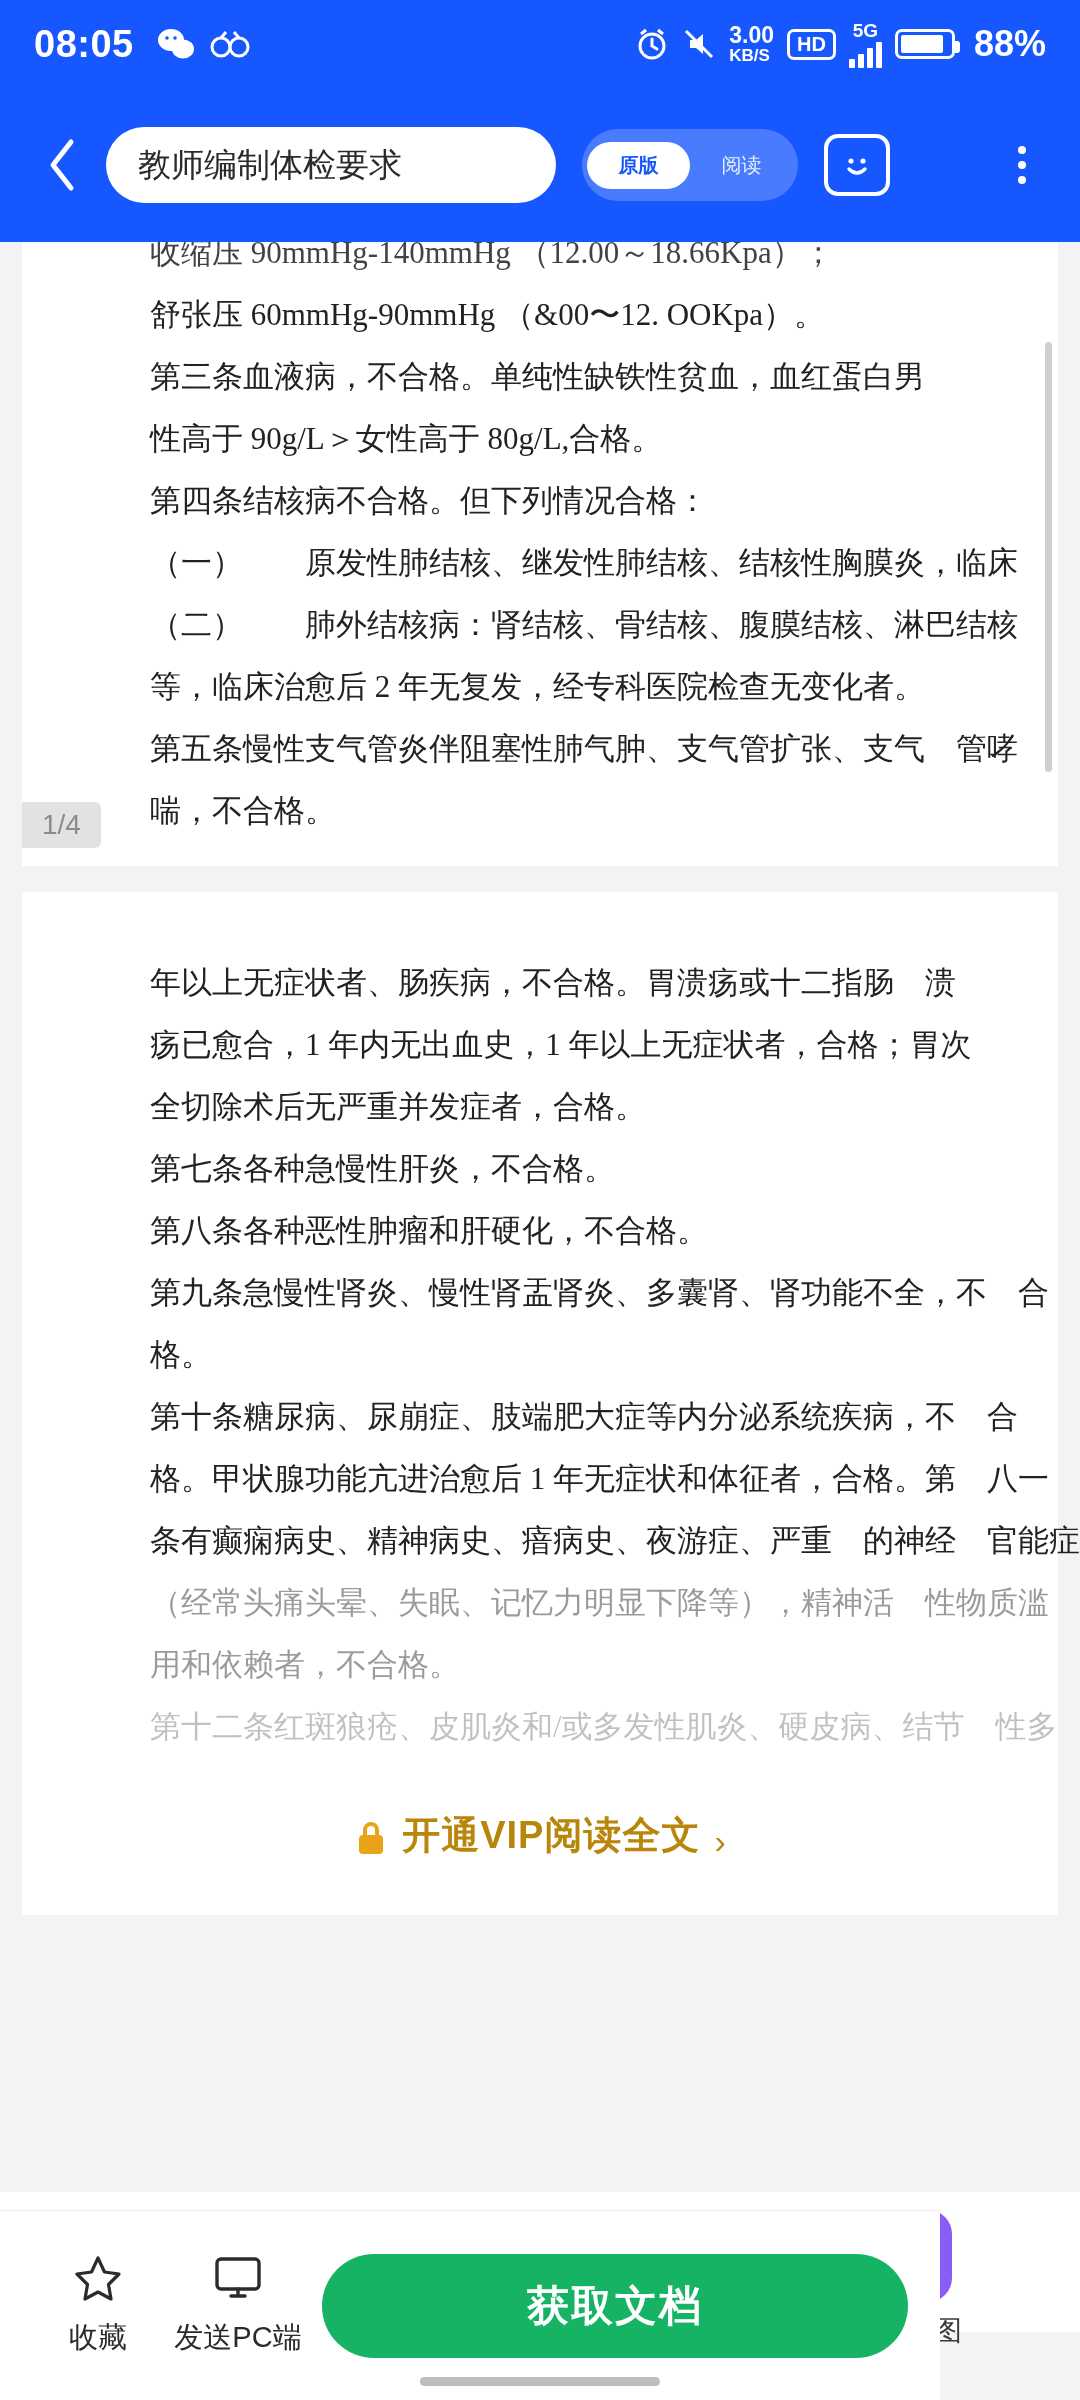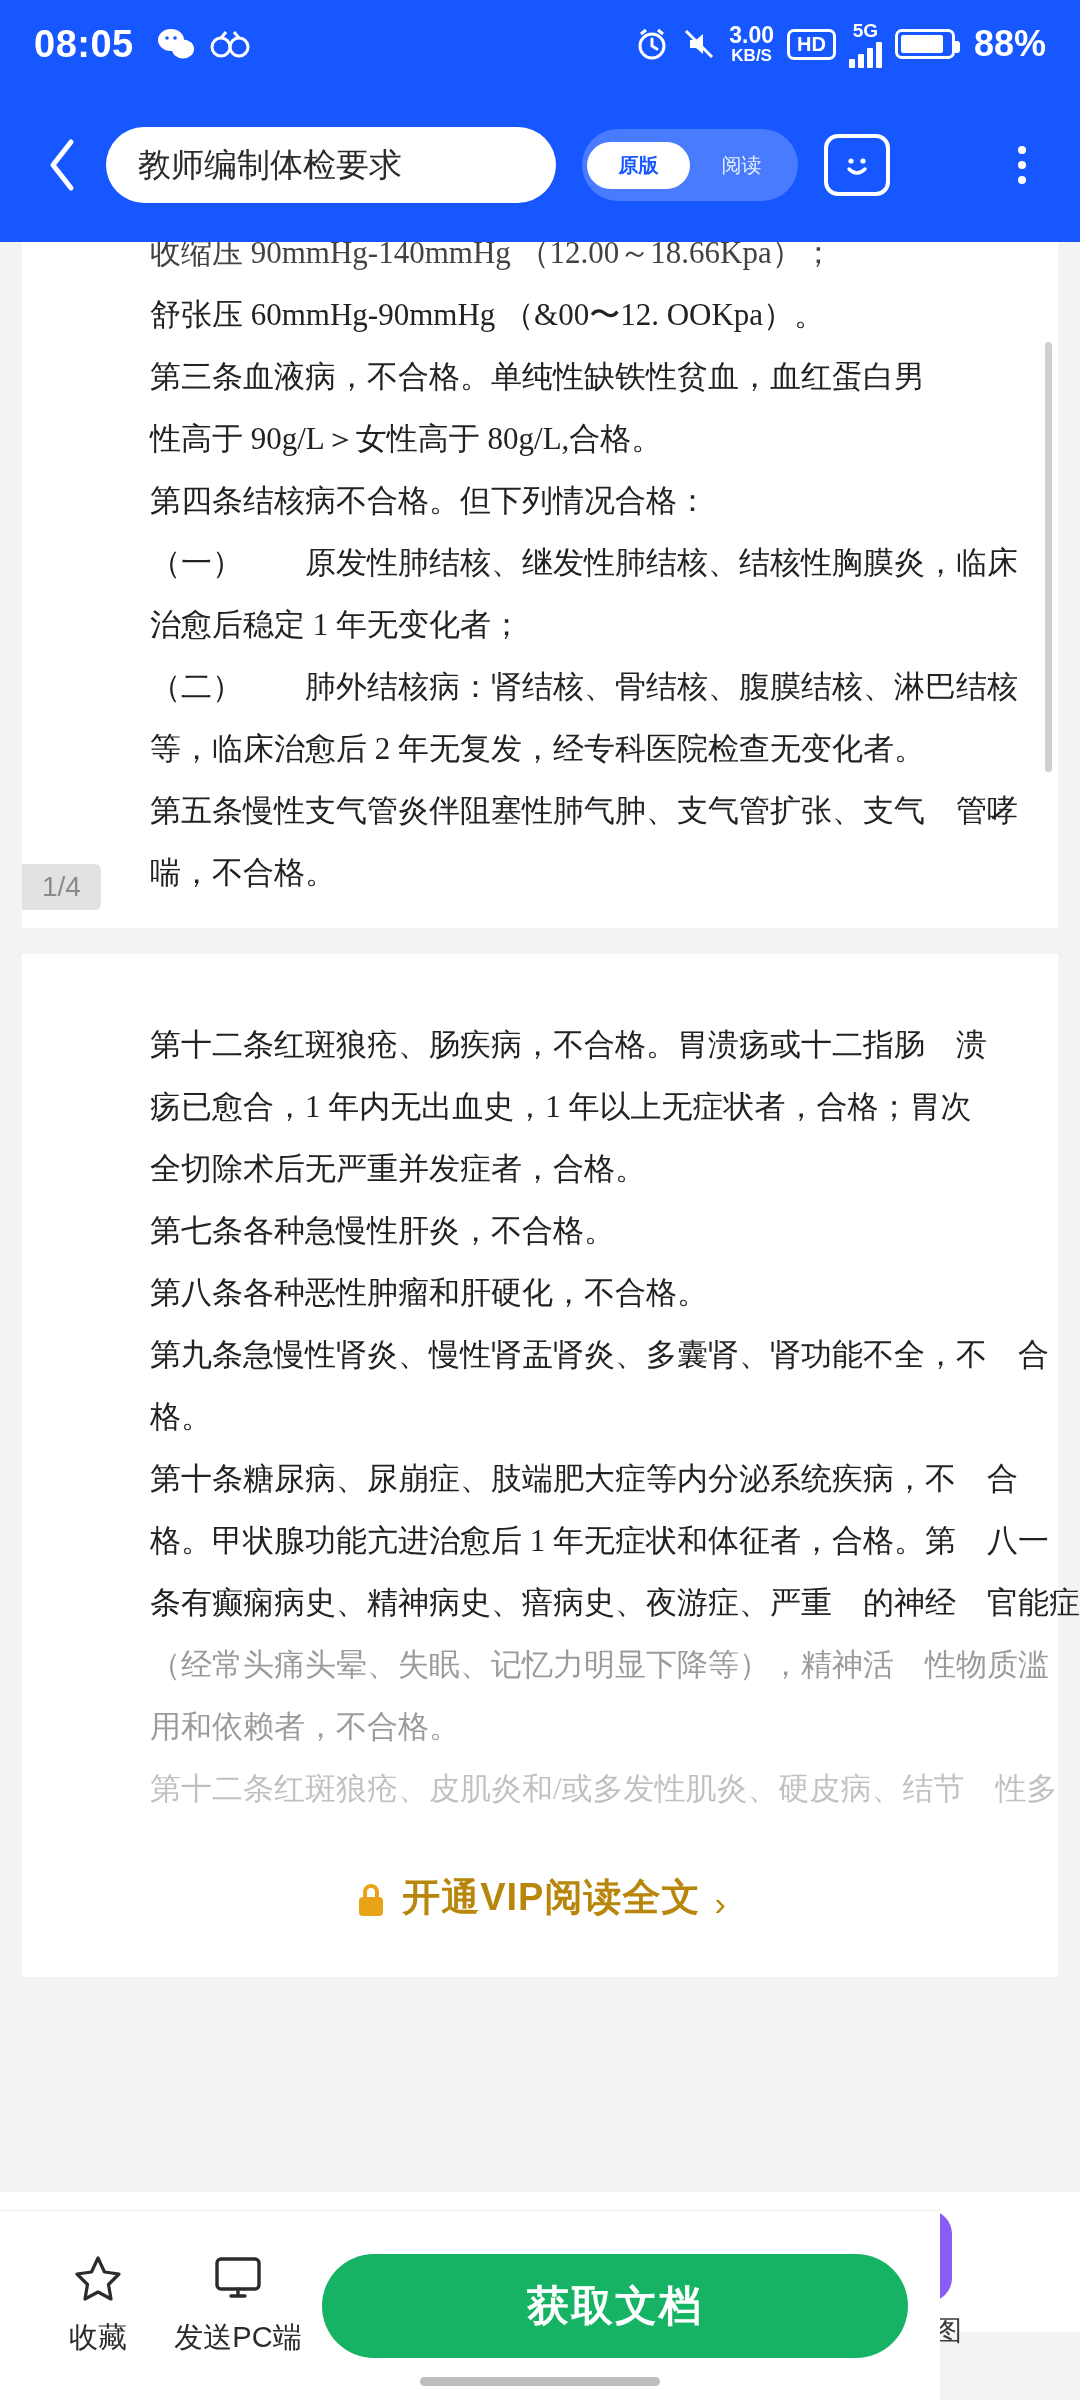--- a/index.html
+++ b/index.html
@@ -14,21 +14,21 @@
   
   .statusbar {
     position: absolute; top: 0; left: 0; width: 1080px; height: 88px;
     background: #1757ff; color: #ffffff;
     display: flex; align-items: center; padding: 0 34px;
   }
   .sb-time { font-size: 38px; font-weight: bold; letter-spacing: 0.5px; }
   .sb-left-icons { display: flex; align-items: center; gap: 14px; margin-left: 22px; }
   .sb-right { margin-left: auto; display: flex; align-items: center; gap: 13px; }
   .sb-icon { display: inline-flex; align-items: center; justify-content: center; }
-  .kbs { display: flex; flex-direction: column; align-items: center; line-height: 1; }
+  .kbs { display: flex; flex-direction: column; line-height: 1; }
   .kbs .n { font-size: 23px; font-weight: bold; }
   .kbs .u { font-size: 17px; font-weight: bold; }
   .hd-badge {
     border: 3px solid #ffffff; border-radius: 7px; font-size: 20px; font-weight: bold;
     padding: 1px 7px; line-height: 1.15;
   }
   .g5 { display: flex; flex-direction: column; align-items: center; line-height: 1; }
   .g5 .lbl { font-size: 19px; font-weight: bold; margin-bottom: 2px; }
   .bars { display: flex; align-items: flex-end; gap: 3px; height: 26px; }
   .bars i { display: block; width: 6px; background: #ffffff; border-radius: 1px; }
@@ -236,31 +236,30 @@
 
   <div class="doc-scroll">
 
     <div class="page page-1">
       <p class="clip-top">收缩压 90mmHg-140mmHg （12.00～18.66Kpa）；</p>
       <p>舒张压 60mmHg-90mmHg （&amp;00〜12. OOKpa）。</p>
       <p>第三条血液病，不合格。单纯性缺铁性贫血，血红蛋白男</p>
       <p>性高于 90g/L＞女性高于 80g/L,合格。</p>
       <p>第四条结核病不合格。但下列情况合格：</p>
       <p>（一）　　原发性肺结核、继发性肺结核、结核性胸膜炎，临床</p>
-      <p>治愈后稳定 1 年无变化者；</p>
       <p>（二）　　肺外结核病：肾结核、骨结核、腹膜结核、淋巴结核</p>
       <p>等，临床治愈后 2 年无复发，经专科医院检查无变化者。</p>
       <p>第五条慢性支气管炎伴阻塞性肺气肿、支气管扩张、支气　管哮</p>
       <p>喘，不合格。</p>
       <div class="page-num">1/4</div>
       <div class="scroll-track"></div>
     </div>
 
     <div class="page page-2">
-      <p>第十二条红斑狼疮、肠疾病，不合格。胃溃疡或十二指肠　溃</p>
+      <p>年以上无症状者、肠疾病，不合格。胃溃疡或十二指肠　溃</p>
       <p>疡已愈合，1 年内无出血史，1 年以上无症状者，合格；胃次</p>
       <p>全切除术后无严重并发症者，合格。</p>
       <p>第七条各种急慢性肝炎，不合格。</p>
       <p>第八条各种恶性肿瘤和肝硬化，不合格。</p>
       <p>第九条急慢性肾炎、慢性肾盂肾炎、多囊肾、肾功能不全，不　合</p>
       <p>格。</p>
       <p>第十条糖尿病、尿崩症、肢端肥大症等内分泌系统疾病，不　合</p>
       <p>格。甲状腺功能亢进治愈后 1 年无症状和体征者，合格。第　八一</p>
       <p>条有癫痫病史、精神病史、瘖病史、夜游症、严重　的神经　官能症</p>
       <p class="fade-1">（经常头痛头晕、失眠、记忆力明显下降等），精神活　性物质滥</p>

